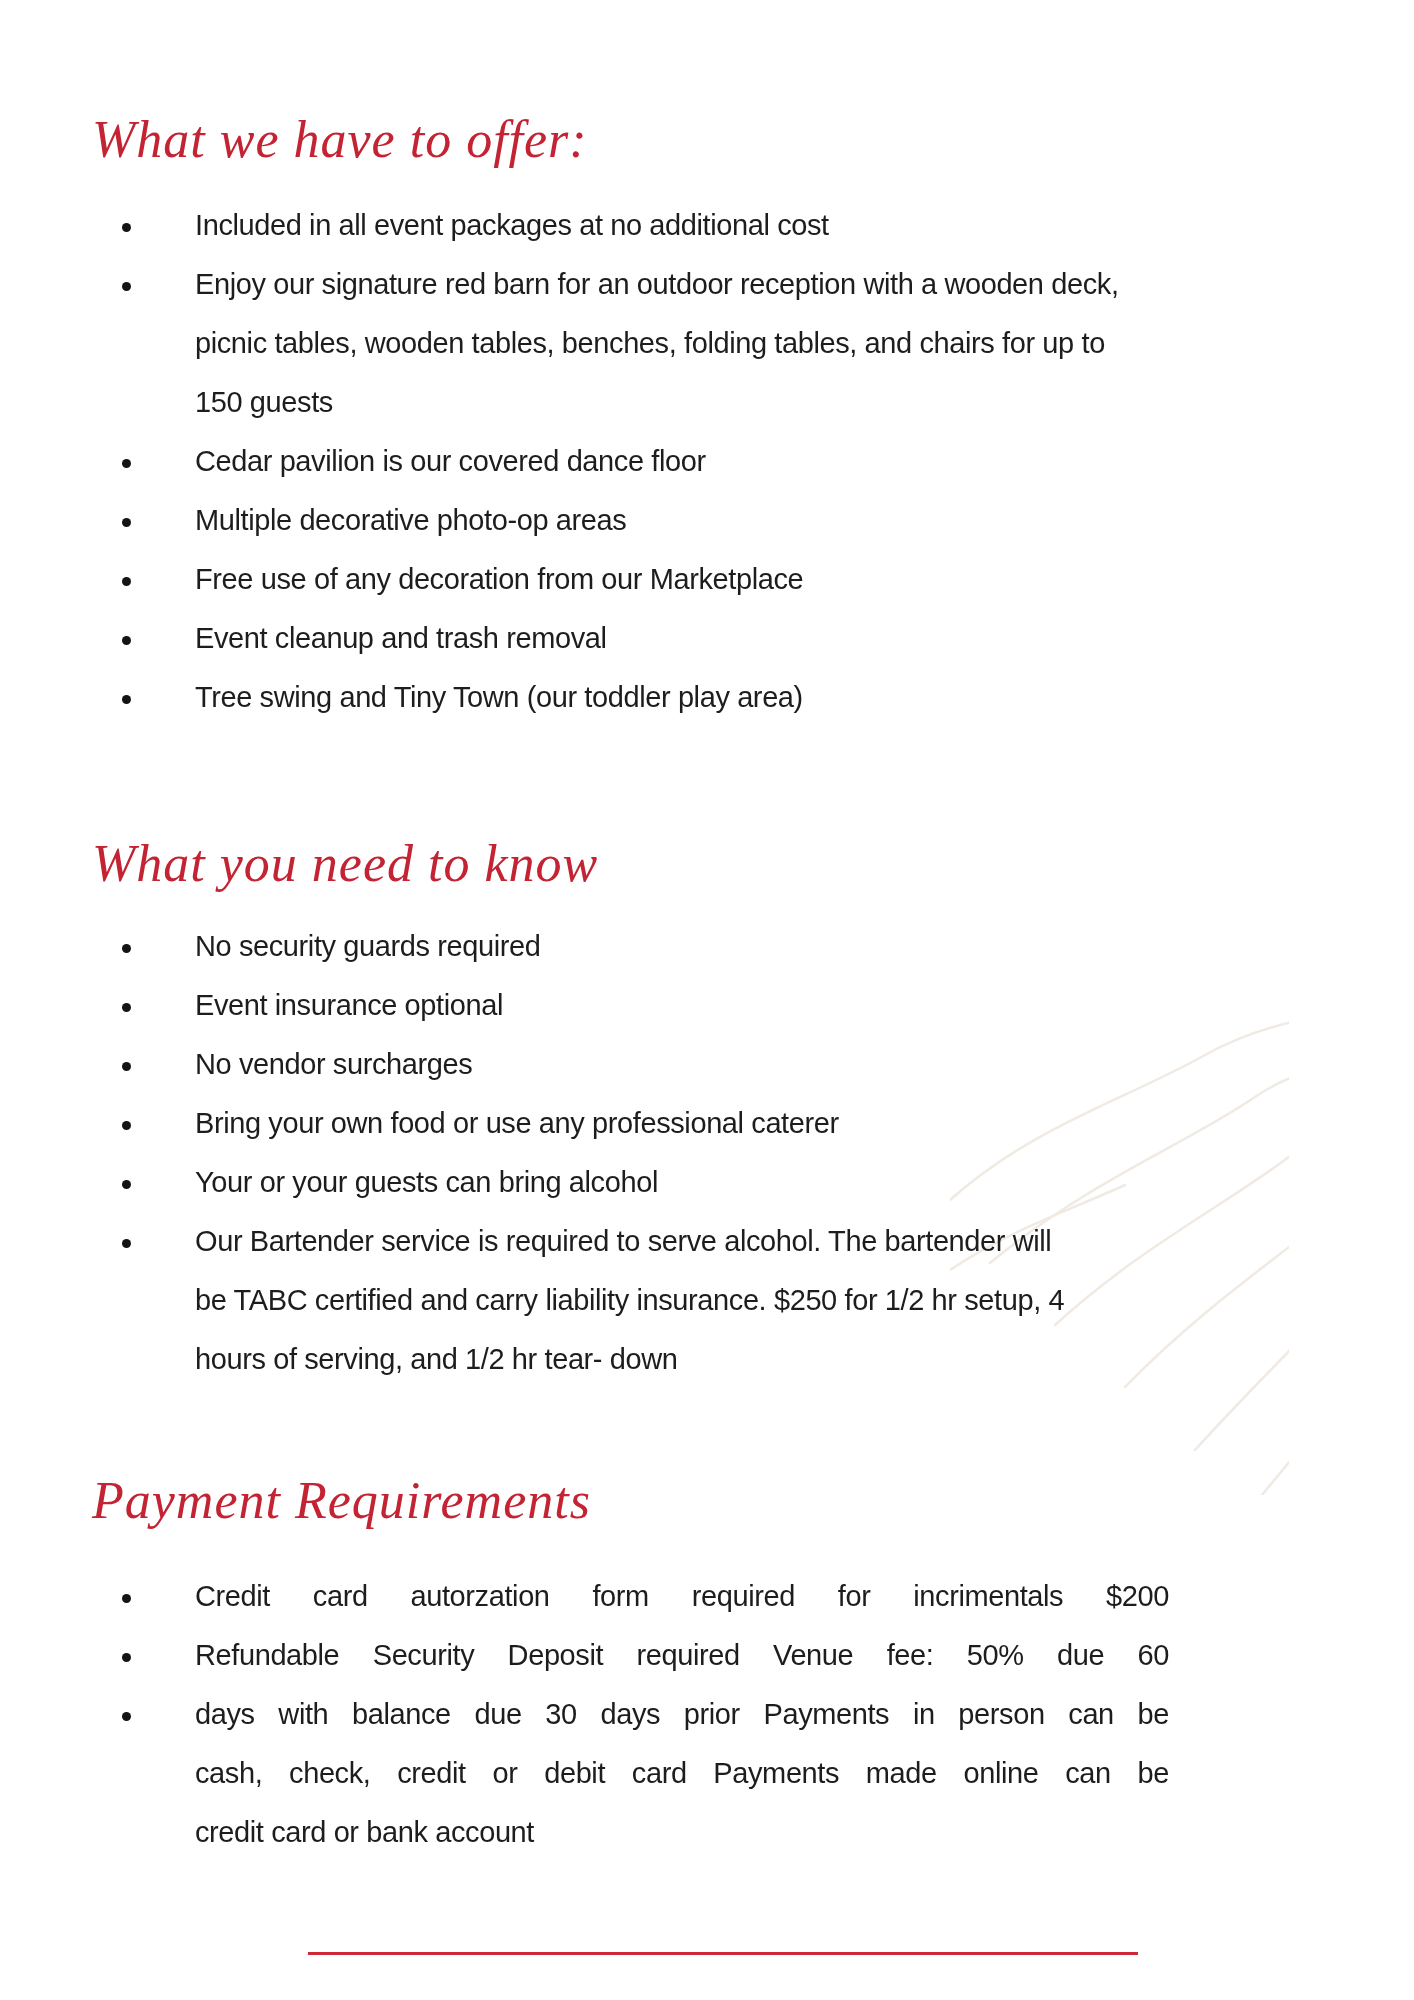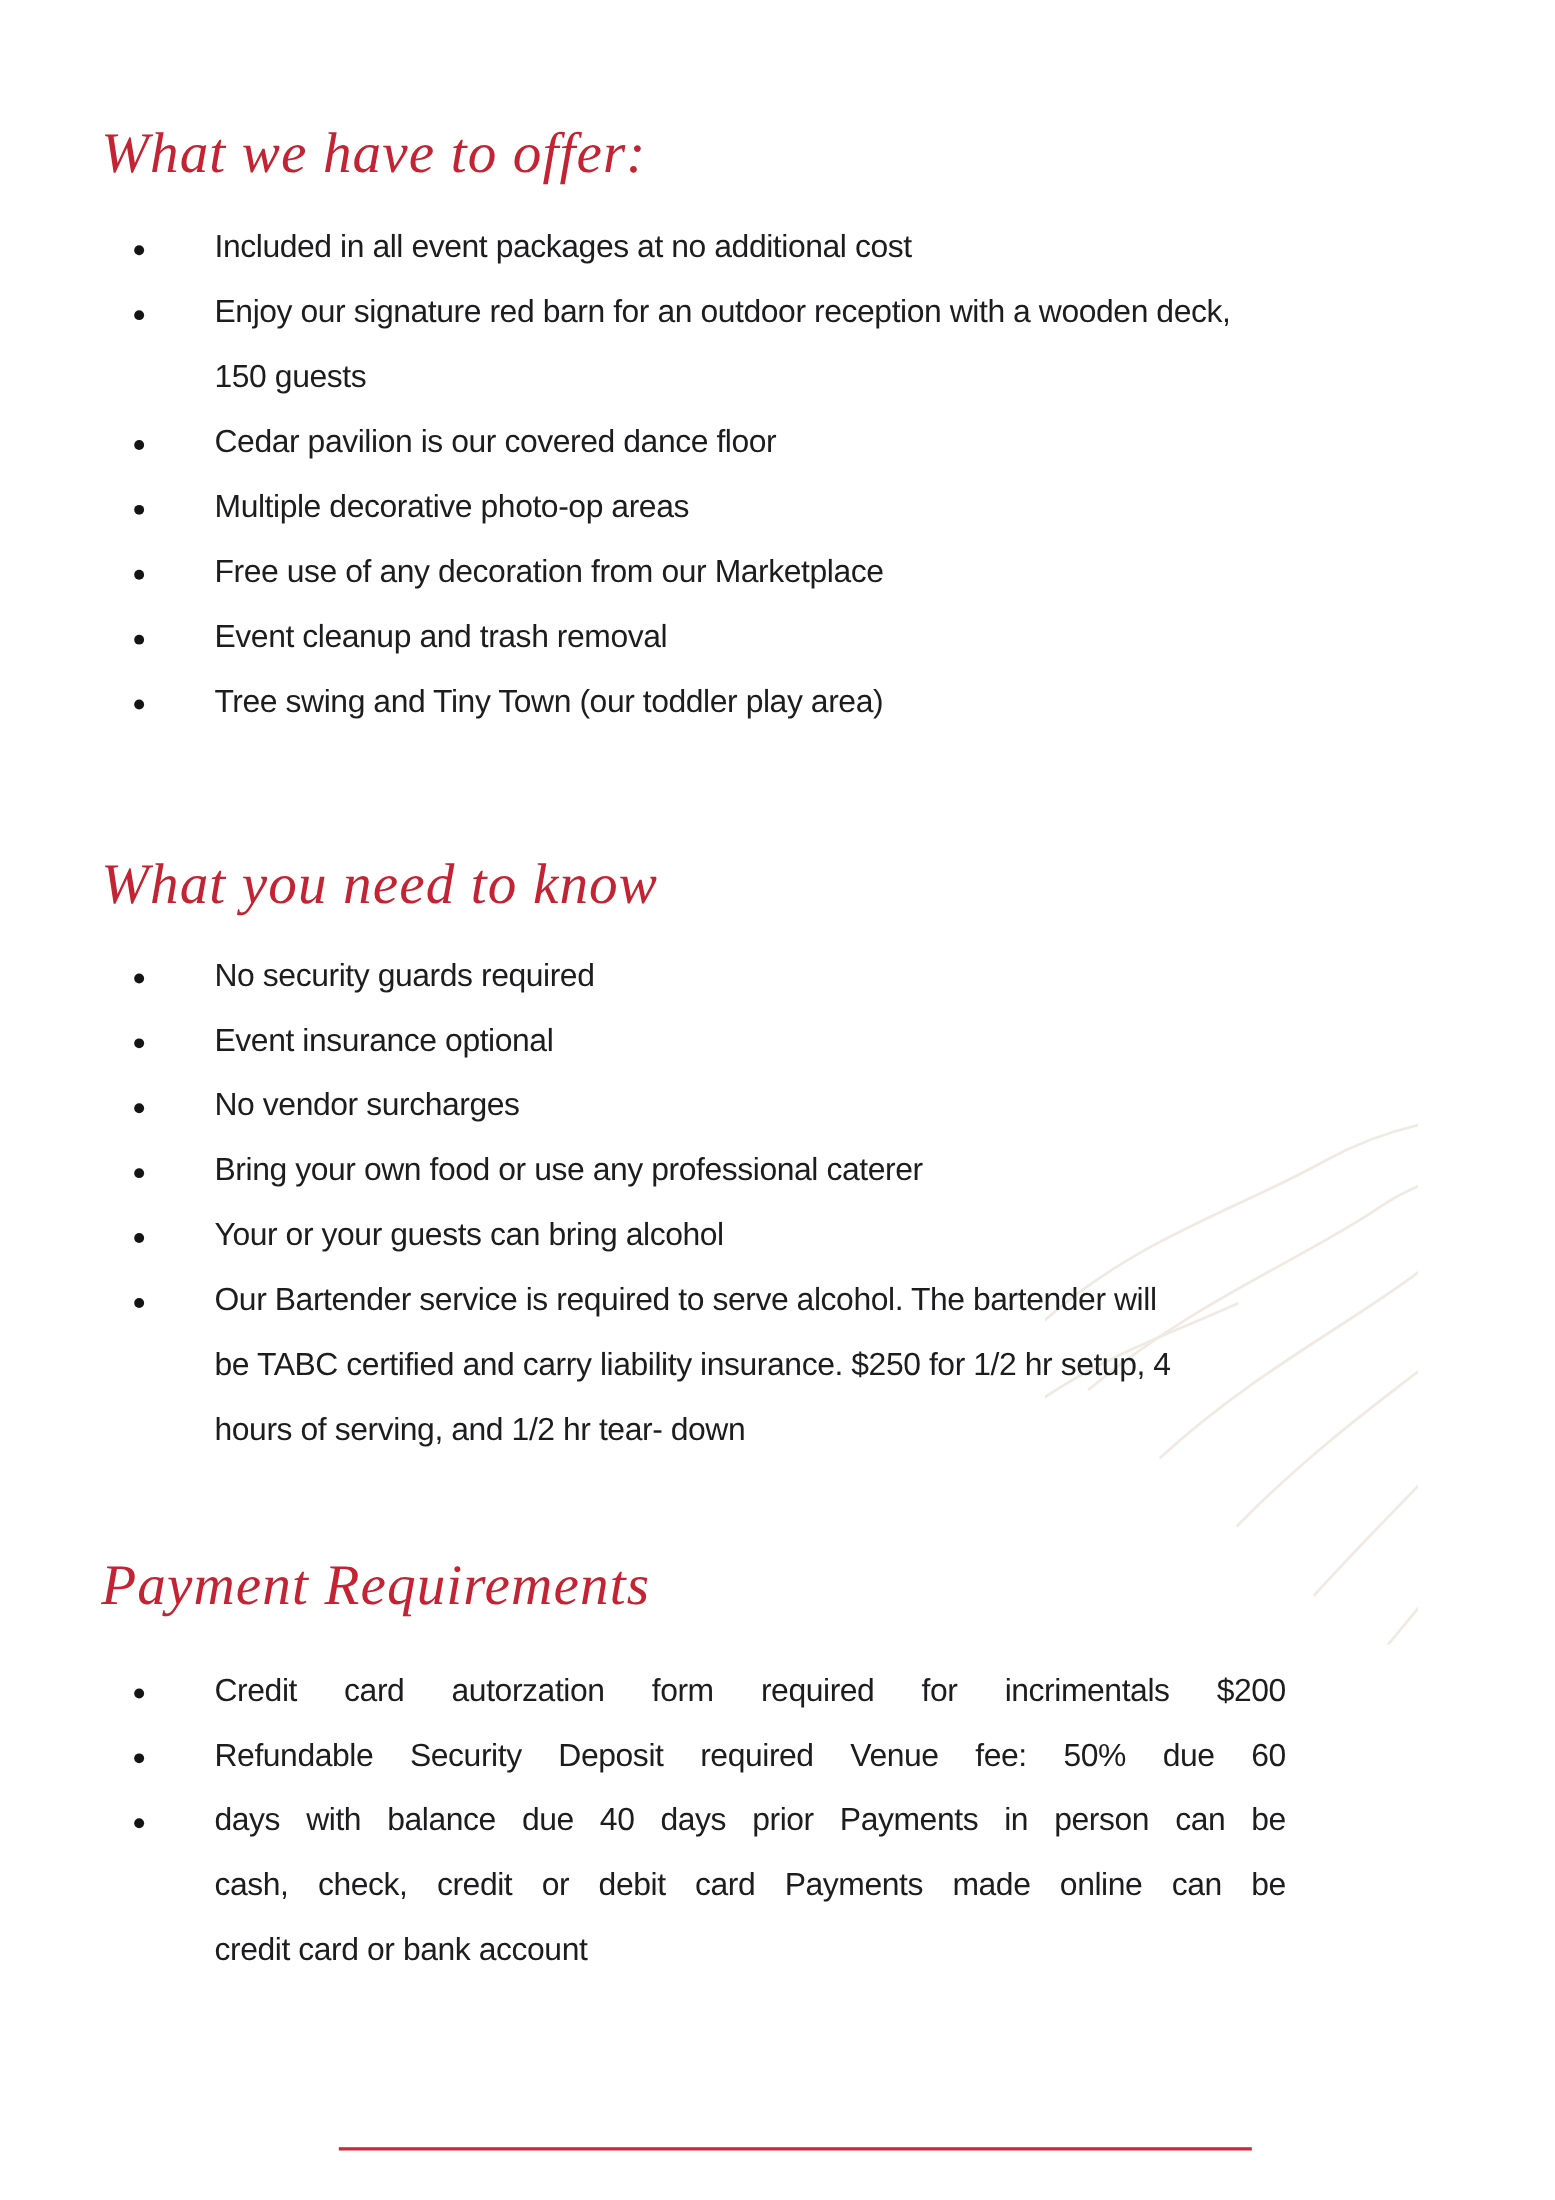--- a/index.html
+++ b/index.html
@@ -116,20 +116,21 @@
       <section>
         <h2 class="section-title">What we have to offer:</h2>
         <ul class="bullet-list">
           <li class="list-item">
             <span class="bullet"></span>
             <div class="line">Included in all event packages at no additional cost</div>
           </li>
           <li class="list-item">
             <span class="bullet"></span>
             <div class="line">Enjoy our signature red barn for an outdoor reception with a wooden deck,</div>
+            <div class="line">picnic tables, wooden tables, benches, folding tables, and chairs for up to</div>
             <div class="line">150 guests</div>
           </li>
           <li class="list-item">
             <span class="bullet"></span>
             <div class="line">Cedar pavilion is our covered dance floor</div>
           </li>
           <li class="list-item">
             <span class="bullet"></span>
             <div class="line">Multiple decorative photo-op areas</div>
           </li>
@@ -184,21 +185,21 @@
           <li class="list-item">
             <span class="bullet"></span>
             <div class="line justified">Credit card autorzation form required for incrimentals $200</div>
           </li>
           <li class="list-item">
             <span class="bullet"></span>
             <div class="line justified">Refundable Security Deposit required Venue fee: 50% due 60</div>
           </li>
           <li class="list-item">
             <span class="bullet"></span>
-            <div class="line justified">days with balance due 40 days prior Payments in person can be</div>
+            <div class="line justified">days with balance due 30 days prior Payments in person can be</div>
             <div class="line justified">cash, check, credit or debit card Payments made online can be</div>
             <div class="line">credit card or bank account</div>
           </li>
         </ul>
       </section>
     </main>
 
   <hr class="divider">
 
 </div>

